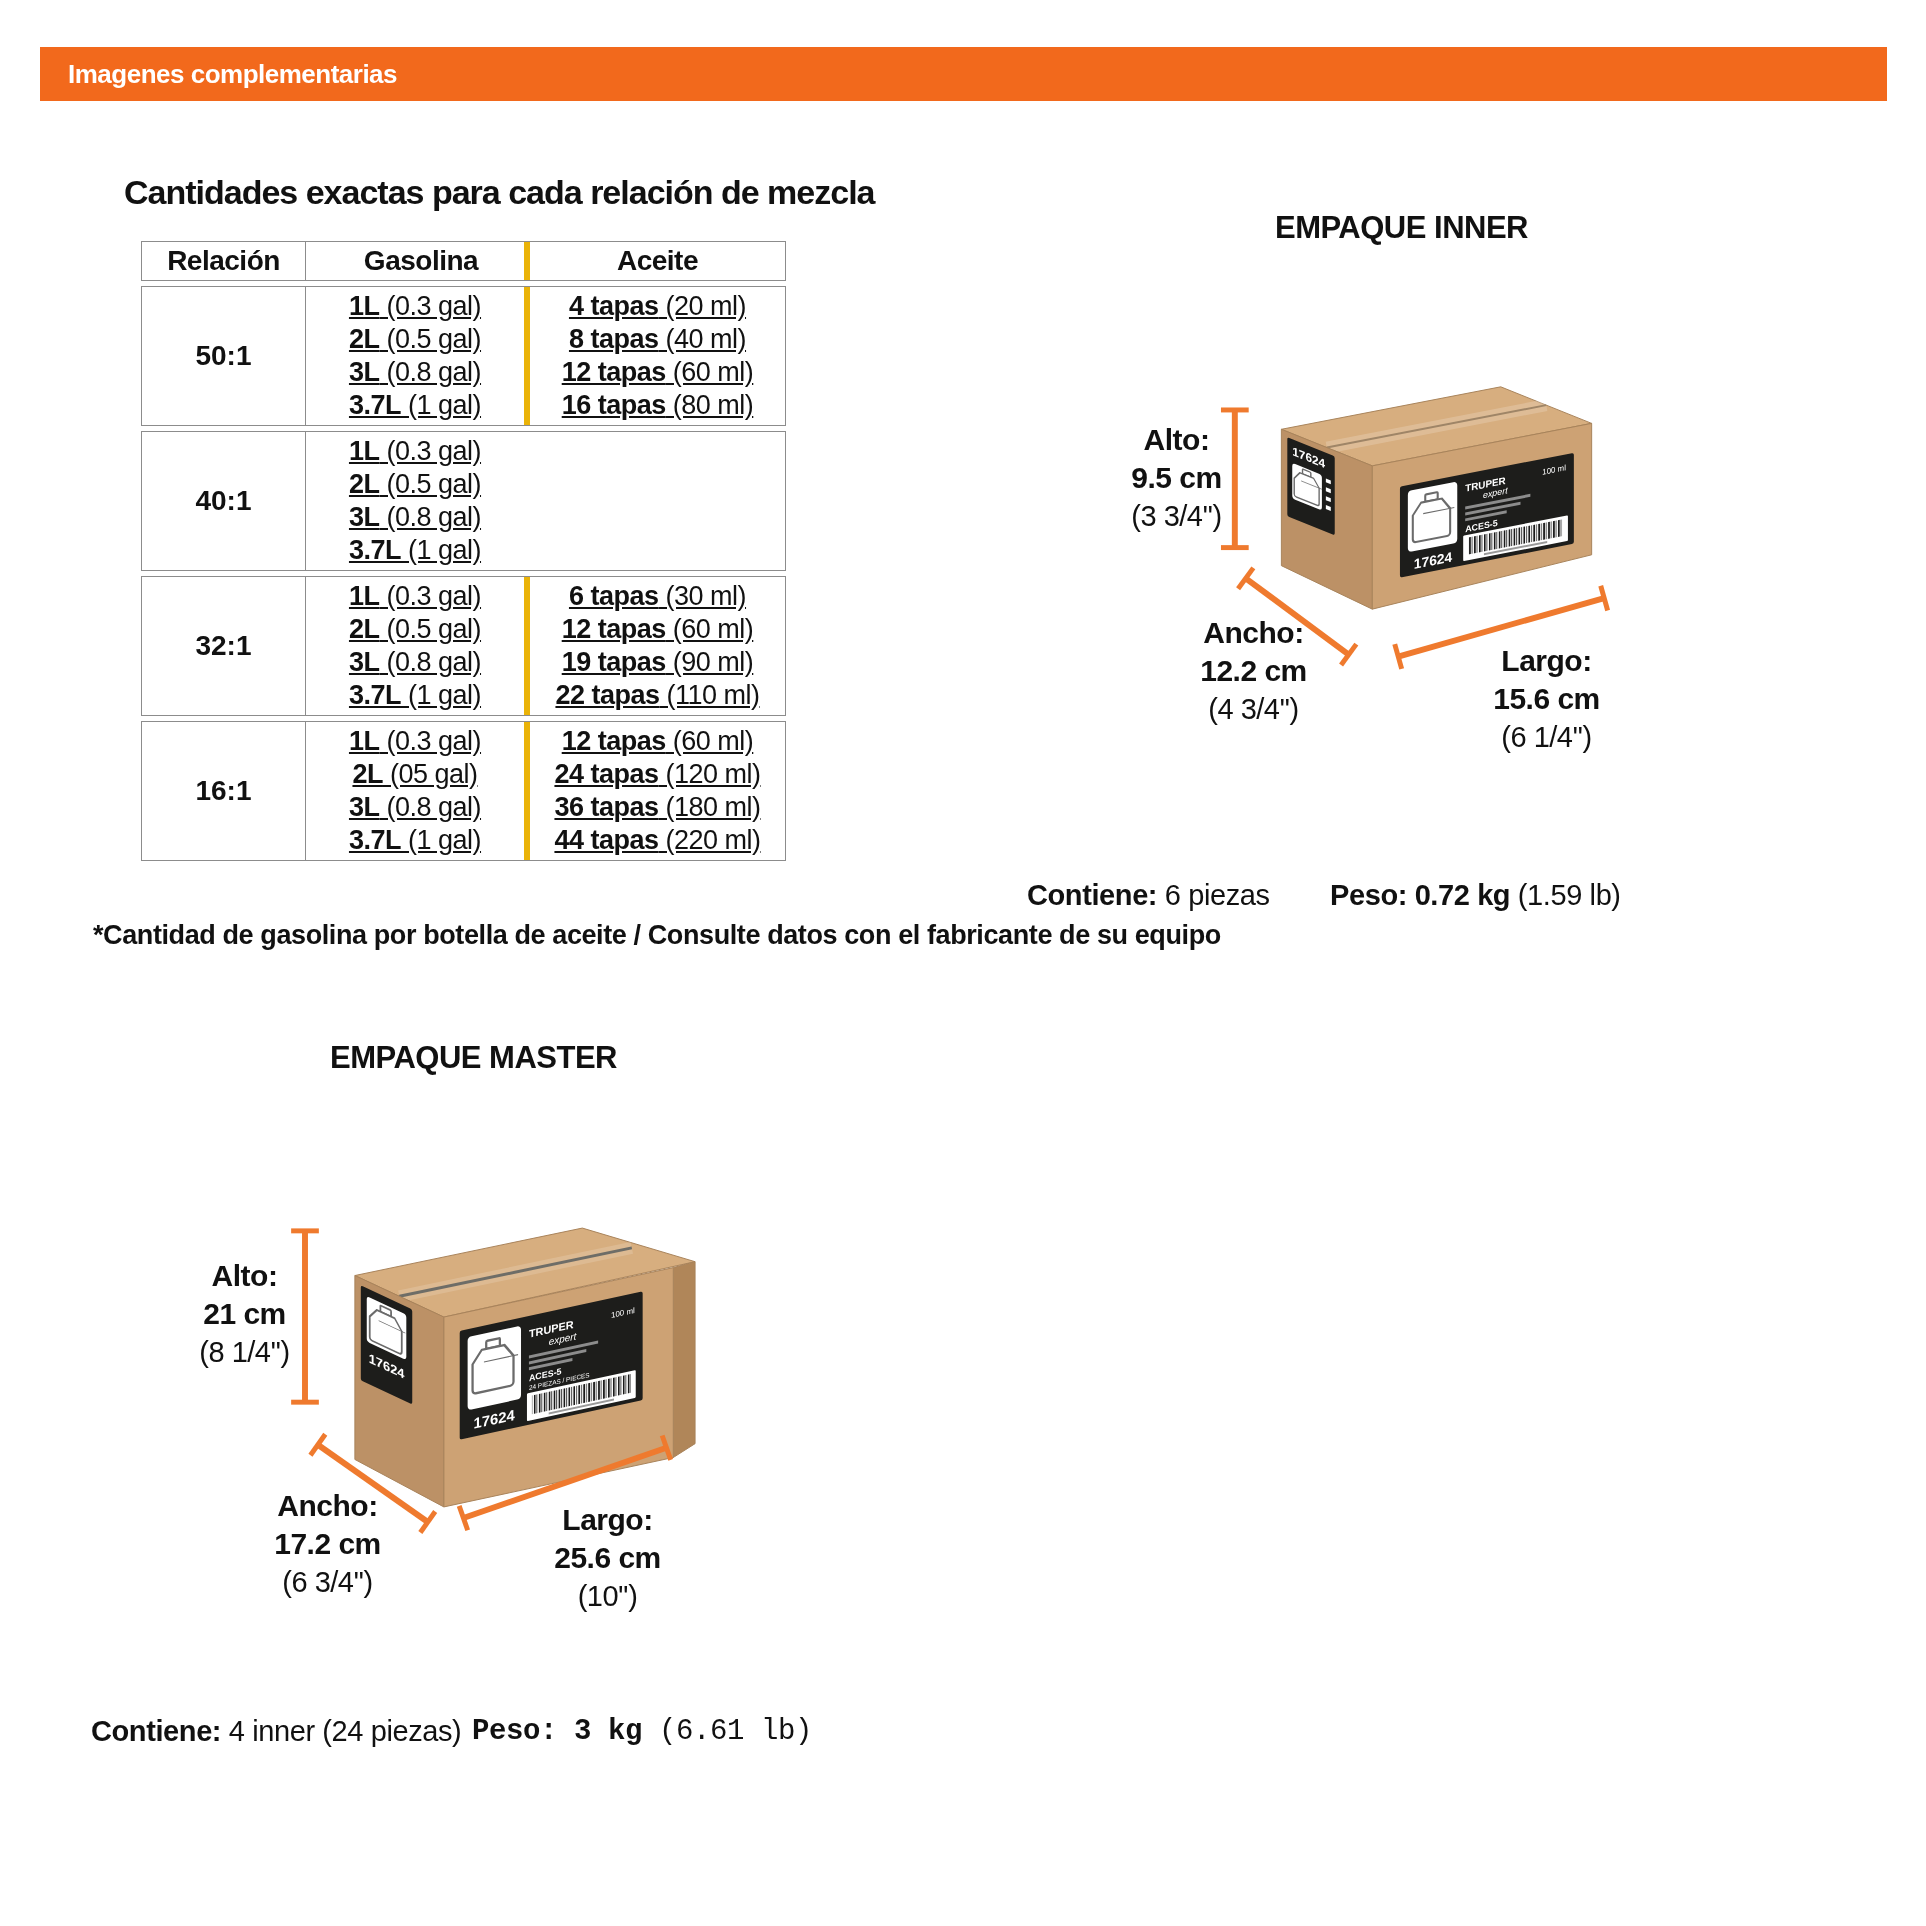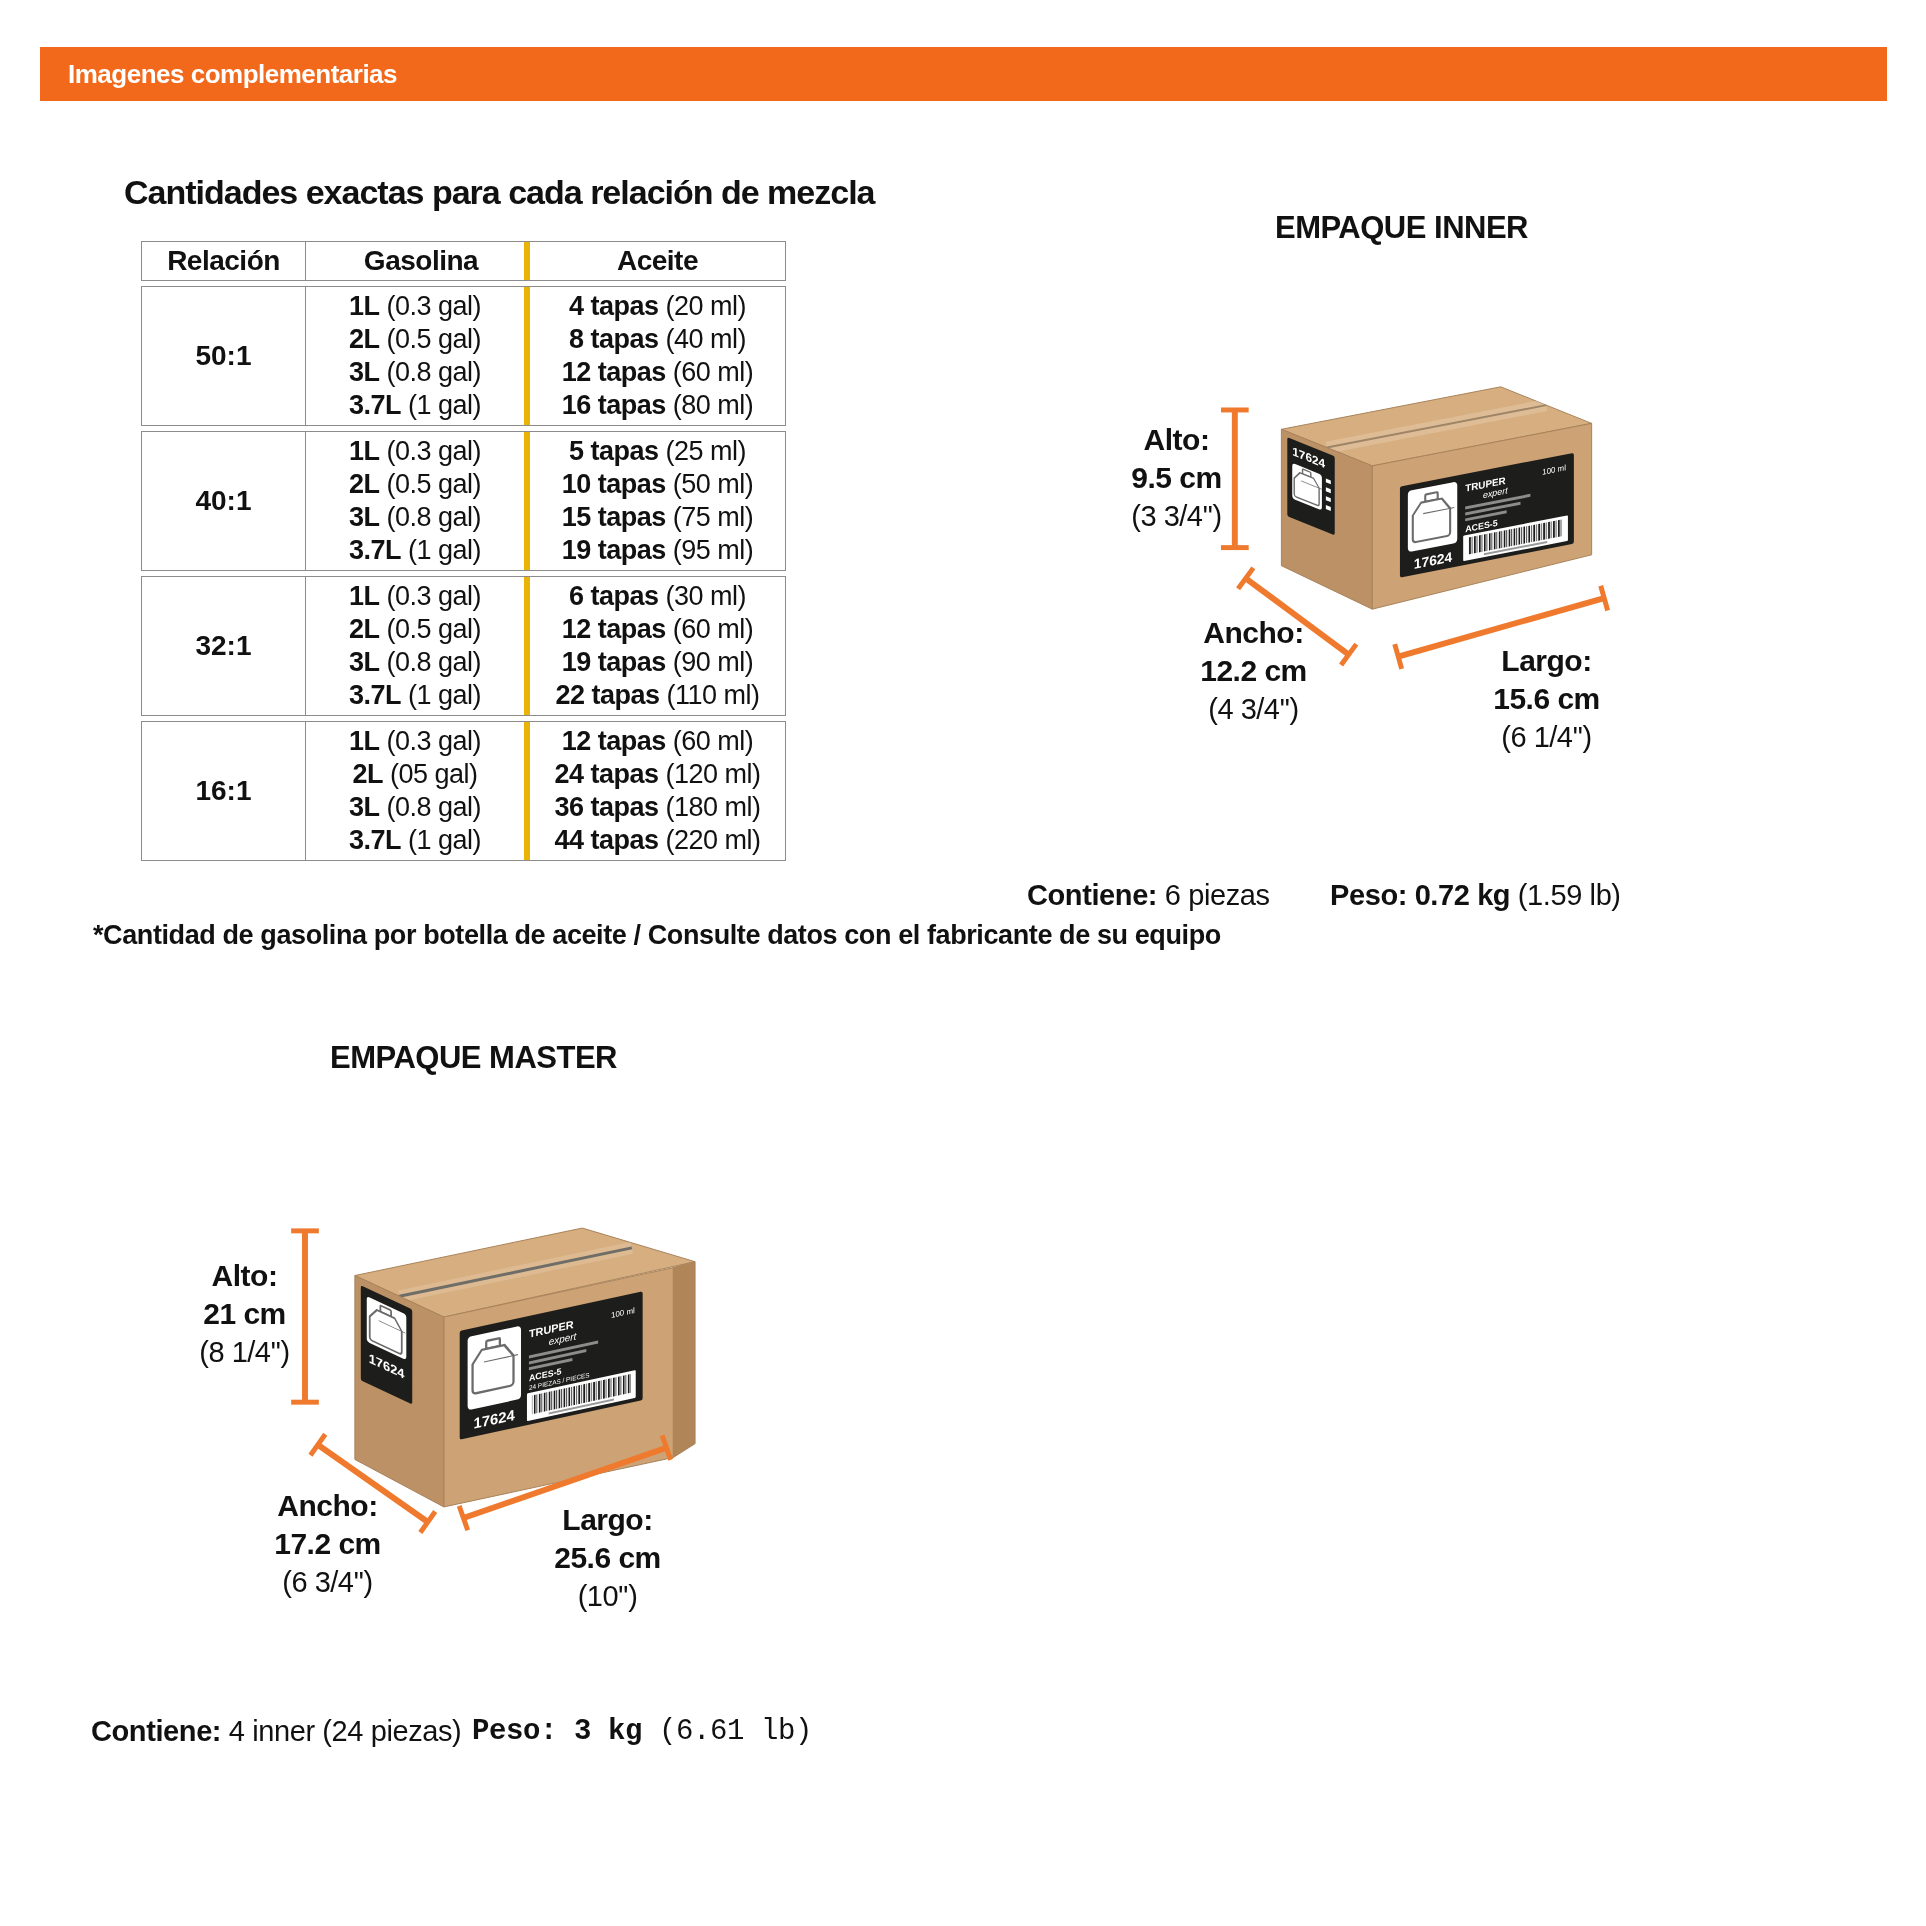--- a/index.html
+++ b/index.html
@@ -15,21 +15,21 @@
   .mix-title{left:124px;top:173px;font-size:34px;font-weight:bold;letter-spacing:-1px;}
   .mix-table{left:141px;top:241px;width:645px;}
   .band{border:1px solid #8c8c8c;display:flex;margin-bottom:5px;background:#fff;box-sizing:border-box;}
   .band .c{box-sizing:border-box;}
   .c1{width:163px;display:flex;align-items:center;justify-content:center;font-weight:bold;font-size:28px;}
   .c2{width:219px;border-left:1px solid #8c8c8c;padding-left:12px;}
   .c3{flex:1;border-left:6px solid #eab308;}
   .band.hdr{height:40px;}
   .band.hdr .c{display:flex;align-items:center;justify-content:center;font-weight:bold;font-size:28px;letter-spacing:-0.5px;}
   .band.grp{min-height:137px;}
-  .band.grp .c2,.band.grp .c3{padding:3px 4px;text-align:center;}
+  .band.grp .c2,.band.grp .c3{padding:3px 4px;text-align:center;text-decoration:underline;}
   .tline{line-height:33px;font-size:27px;letter-spacing:-0.5px;white-space:nowrap;}
   .tline b{letter-spacing:-0.5px;}
   .footnote{left:93px;top:920px;font-size:27px;font-weight:bold;letter-spacing:-0.4px;white-space:nowrap;}
   
   .sec-title{font-size:31px;font-weight:bold;text-align:center;letter-spacing:-0.5px;}
   
   .dim{width:149px;text-align:center;line-height:38px;font-size:30px;font-weight:bold;letter-spacing:-0.5px;}
   .dim .in{font-weight:normal;font-size:29px;}
   
   .meta{font-size:29px;letter-spacing:-0.4px;white-space:nowrap;}
@@ -70,26 +70,20 @@
             <div class="tline"><b>16 tapas</b> (80 ml)</div>
           </div>
         </div>
         <div class="band grp">
           <div class="c c1">40:1</div>
           <div class="c c2">
             <div class="tline"><b>1L</b> (0.3 gal)</div>
             <div class="tline"><b>2L</b> (0.5 gal)</div>
             <div class="tline"><b>3L</b> (0.8 gal)</div>
             <div class="tline"><b>3.7L</b> (1 gal)</div>
-          </div>
-          <div class="c c3">
-            <div class="tline"><b>5 tapas</b> (25 ml)</div>
-            <div class="tline"><b>10 tapas</b> (50 ml)</div>
-            <div class="tline"><b>15 tapas</b> (75 ml)</div>
-            <div class="tline"><b>19 tapas</b> (95 ml)</div>
           </div>
         </div>
         <div class="band grp">
           <div class="c c1">32:1</div>
           <div class="c c2">
             <div class="tline"><b>1L</b> (0.3 gal)</div>
             <div class="tline"><b>2L</b> (0.5 gal)</div>
             <div class="tline"><b>3L</b> (0.8 gal)</div>
             <div class="tline"><b>3.7L</b> (1 gal)</div>
           </div>

